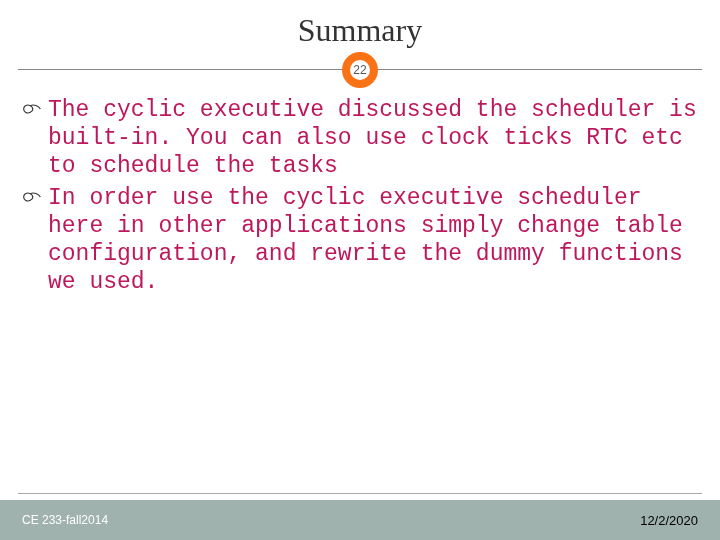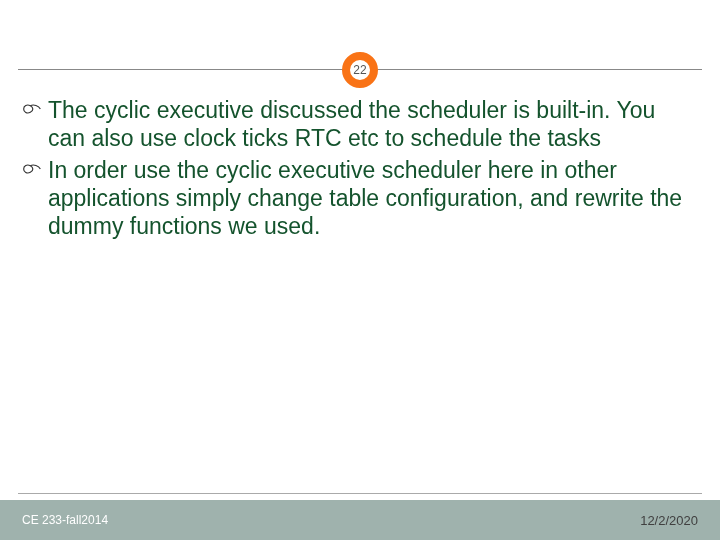--- a/index.html
+++ b/index.html
@@ -56,25 +56,25 @@
   }
   .content {
     position: absolute;
     top: 96px;
     left: 22px;
     right: 22px;
   }
   .bullet-item {
     font-size: 23px;
     line-height: 1.22;
-    color: #14532d;
+    color: #be185d;
     margin-bottom: 4px;
     position: relative;
     padding-left: 26px;
-    font-family: Liberation Sans, sans-serif;
+    font-family: Liberation Mono, monospace;
   }
   .bullet-icon {
     position: absolute;
     left: 0;
     top: 0;
     width: 22px;
     height: 26px;
     display: flex;
     align-items: center;
     justify-content: flex-start;
@@ -103,29 +103,32 @@
     height: 1px;
     background: #aaaaaa;
   }
   .footer-left {
     font-size: 12px;
     color: #ffffff;
     font-family: Arial, sans-serif;
   }
   .footer-right {
     font-size: 13px;
-    color: #404040;
+    color: #000000;
     font-family: Arial, sans-serif;
   }
 </style>
 </head>
 <body>
 
 <div class="slide">
 
+  <div class="title-region">
+    <div class="title">Summary</div>
+  </div>
 
   <div class="badge-rule"></div>
   <div class="badge">22</div>
 
   <div class="content">
 
     <div class="bullet-item">
       <span class="bullet-icon">
         <svg viewBox="0 0 24 16">
           <path d="M 2 8 C 2 4, 6 2, 10 4 C 14 6, 14 10, 10 12 C 6 14, 2 12, 2 8 M 10 4 C 14 2, 20 4, 22 8" stroke="#333" stroke-width="1.4" fill="none"></path>

